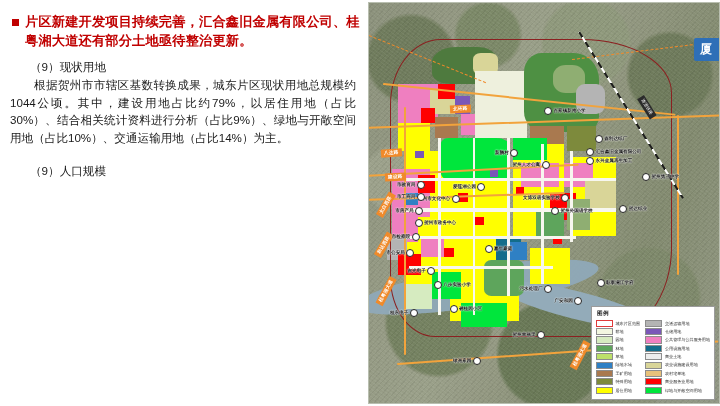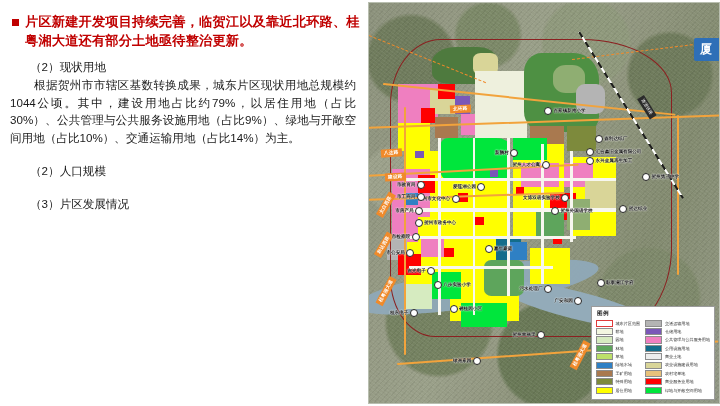--- a/index.html
+++ b/index.html
@@ -259,38 +259,37 @@
 </style>
 </head>
 <body>
 
 <div id="slide">
 
   <div class="text-col">
 
     <div class="headline">
       <span class="bullet-sq"></span>
-      <span class="headline-text">片区新建开发项目持续完善，临贺江以及靠近北环路、桂粤湘大道还有部分土地亟待整治更新。</span>
+      <span class="headline-text">片区新建开发项目持续完善，汇合鑫旧金属有限公司、桂粤湘大道还有部分土地亟待整治更新。</span>
     </div>
 
     <div class="section">
-      <div class="sec-title">（2）现状用地</div>
-      <div class="sec-body">根据贺州市市辖区基数转换成果，城东片区现状用地总规模约1044公顷。其中，建设用地占比约79%，以居住用地（占比30%）、公共管理与公共服务设施用地（占比9%）、绿地与开敞空间用地（占比10%）、交通运输用地（占比14%）为主。</div>
+      <div class="sec-title">（9）现状用地</div>
+      <div class="sec-body">根据贺州市市辖区基数转换成果，城东片区现状用地总规模约1044公顷。其中，建设用地占比约79%，以居住用地（占比30%）、结合相关统计资料进行分析（占比9%）、绿地与开敞空间用地（占比10%）、交通运输用地（占比14%）为主。</div>
     </div>
 
     <div class="gap-md"></div>
 
     <div class="section">
-      <div class="sec-title">（2）人口规模</div>
+      <div class="sec-title">（9）人口规模</div>
     </div>
 
     <div class="gap-md"></div>
 
     <div class="section">
-      <div class="sec-title">（3）片区发展情况</div>
     </div>
 
   </div>
 
   <div class="map-panel">
 
     <div class="sat"></div>
     <div class="sat-noise"></div>
     <div class="river"></div>
     <div class="river2"></div>

